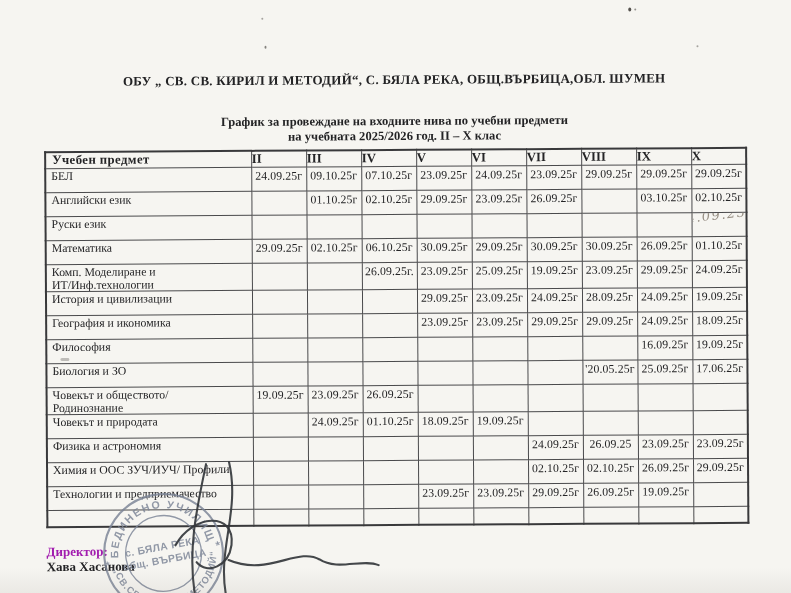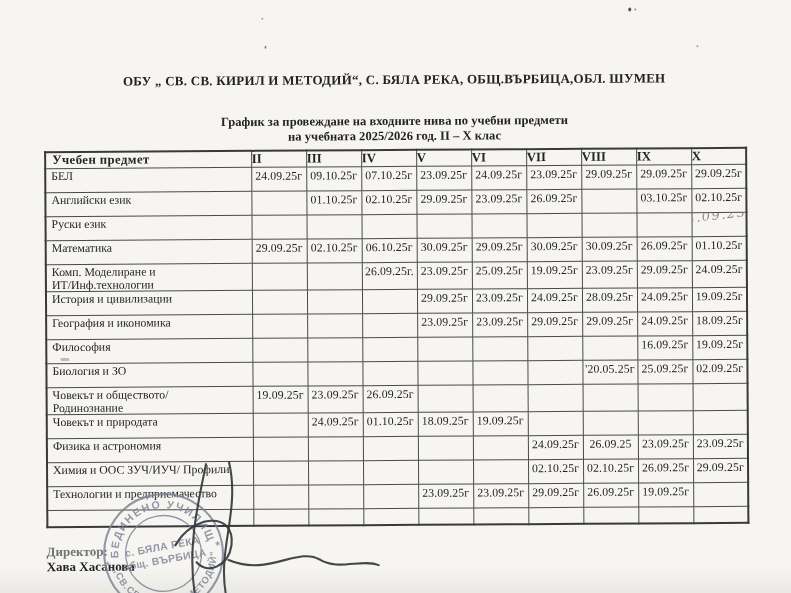--- a/index.html
+++ b/index.html
@@ -42,21 +42,21 @@
   .grid td.subject{
     text-align:left;padding-left:5px;line-height:12.5px;white-space:pre-line;
   }
   .grid td.date{text-align:center;letter-spacing:.1px;white-space:nowrap;}
   .handwritten{
     position:absolute;top:-5px;right:-1px;
     font-family:"DejaVu Serif", serif;font-style:italic;
     font-size:13px;color:#978f84;letter-spacing:1.5px;
     transform:rotate(-6deg);white-space:nowrap;pointer-events:none;
   }
-  .footer-label{position:absolute;left:45px;top:542px;font-size:13px;font-weight:bold;color:#737373;}
+  .footer-label{position:absolute;left:45px;top:542px;font-size:13px;font-weight:bold;color:#a21caf;}
   .footer-name{position:absolute;left:45px;top:557px;font-size:13px;font-weight:bold;color:#232325;}
   .stamp{position:absolute;left:92px;top:482px;width:140px;height:140px;
     transform:rotate(-10deg);opacity:.82;}
   .stamp svg{display:block;width:100%;height:100%;}
   .stamp-ring{fill:none;stroke:currentColor;}
   .stamp-text{fill:currentColor;font-family:"Liberation Sans", sans-serif;font-weight:bold;}
   .signature{position:absolute;left:55px;top:425px;width:350px;height:168px;}
   .signature svg{display:block;width:100%;height:100%;}
   .sig-stroke{fill:none;stroke:currentColor;stroke-width:2.1;stroke-linecap:round;opacity:.92;}
   .artifact{position:absolute;border-radius:50%;background:#55524e;}
@@ -201,21 +201,21 @@
           <tr>
             <td class="subject">Биология и ЗО</td>
             <td class="date"></td>
             <td class="date"></td>
             <td class="date"></td>
             <td class="date"></td>
             <td class="date"></td>
             <td class="date"></td>
             <td class="date">'20.05.25г</td>
             <td class="date">25.09.25г</td>
-            <td class="date">02.09.25г</td>
+            <td class="date">17.06.25г</td>
           </tr>
           <tr>
             <td class="subject">Човекът и обществото/
 Родинознание</td>
             <td class="date">19.09.25г</td>
             <td class="date">23.09.25г</td>
             <td class="date">26.09.25г</td>
             <td class="date"></td>
             <td class="date"></td>
             <td class="date"></td>

